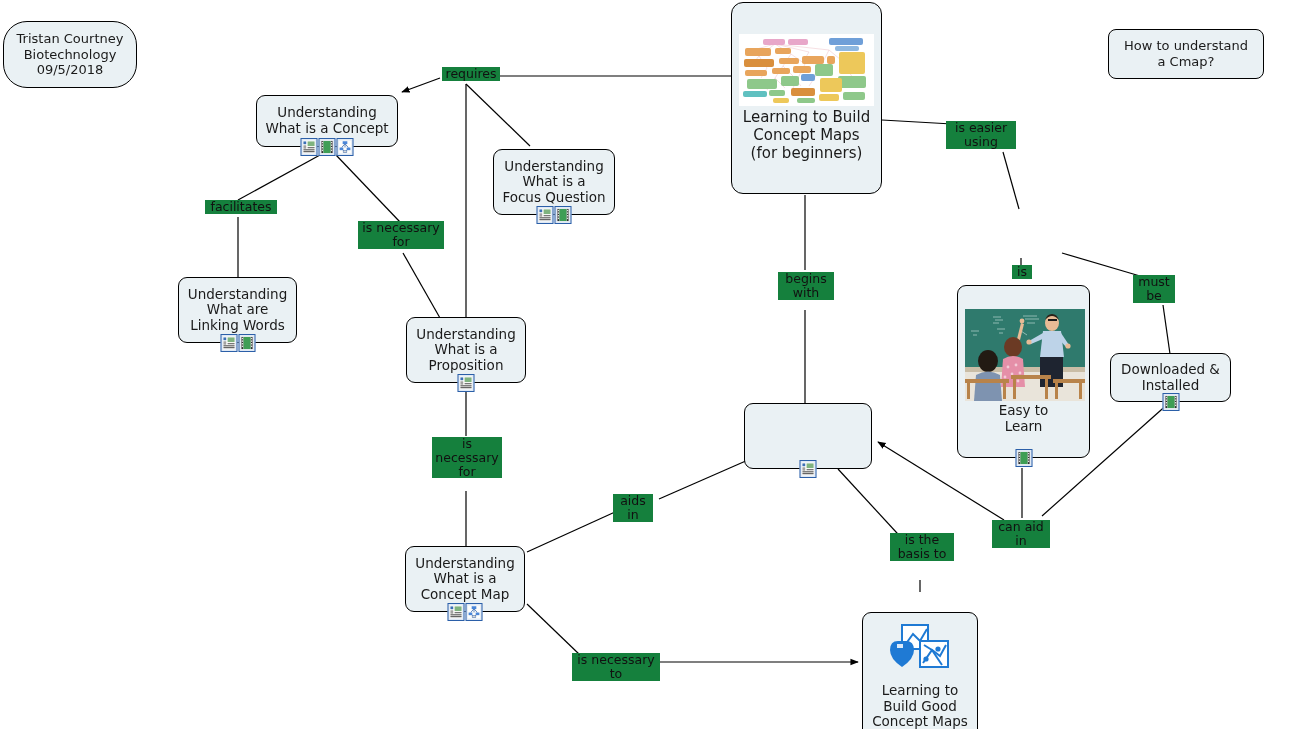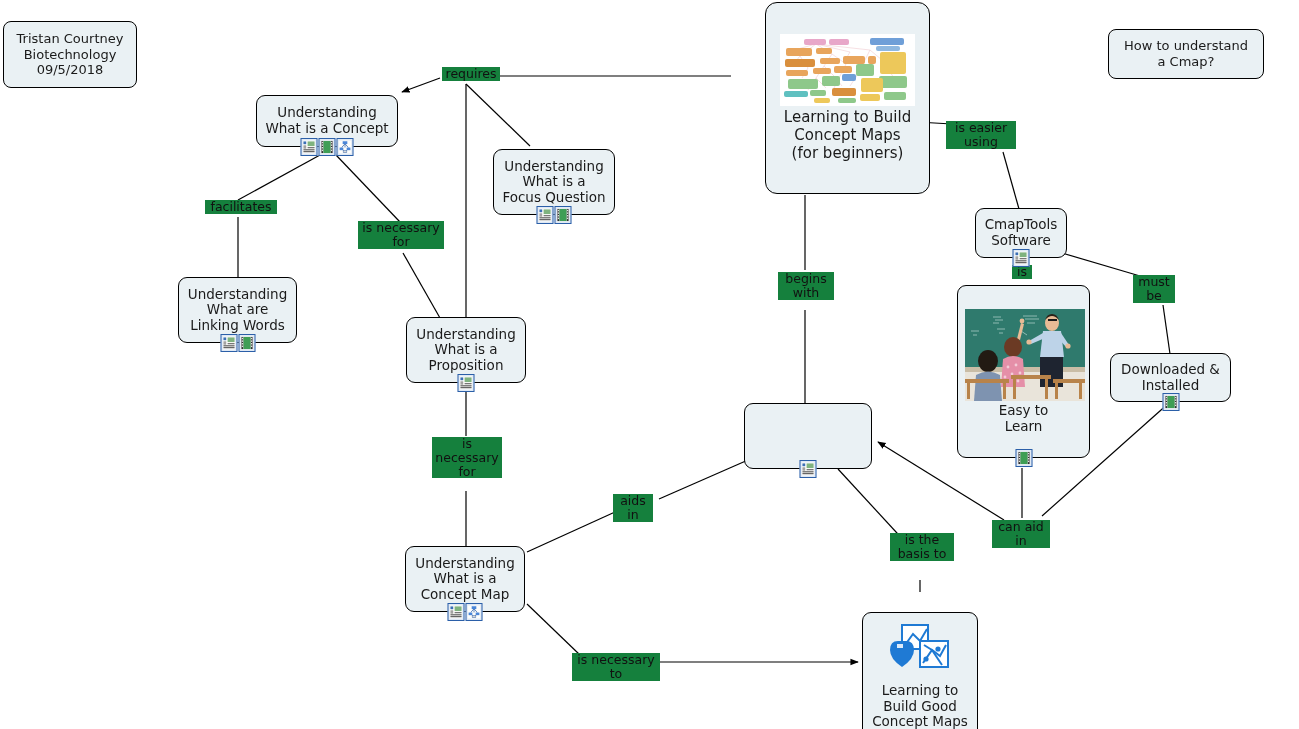--- a/index.html
+++ b/index.html
@@ -165,32 +165,32 @@
 
       <line x1="838" y1="469" x2="908" y2="545"></line>
       <line x1="920" y1="580" x2="920" y2="592"></line>
 
       <line x1="527" y1="604" x2="580" y2="655"></line>
       <line x1="655" y1="662" x2="858" y2="662" marker-end="url(#arrow)"></line>
 
     </g>
   </svg>
 
-  <div class="node header-note" style="left:3px; top:21px; width:134px; height:67px;">
+  <div class="node header-note" style="left:3px; top:21px; width:134px; height:67px;border-radius:24px;">
     <span class="label">Tristan Courtney
 Biotechnology
 09/5/2018</span>
   </div>
 
   <div class="node header-note" style="left:1108px; top:29px; width:156px; height:50px;">
     <span class="label">How to understand
 a Cmap?</span>
   </div>
 
-  <div class="node big" style="left:731px; top:2px; width:165px; height:192px;margin-left:34px;">
+  <div class="node big" style="left:731px; top:2px; width:151px; height:192px;">
     <span class="thumb">
       <svg width="135" height="72" viewBox="0 0 135 72" xmlns="http://www.w3.org/2000/svg">
         <rect x="0" y="0" width="135" height="72" fill="#ffffff"></rect>
         <g stroke="#e8b0b8" stroke-width="0.4" fill="none">
           <path d="M36 10 L20 22 M36 10 L52 20 M36 10 L70 18 M36 10 L90 16 M36 10 L14 16
                    M52 20 L44 32 M52 20 L66 30 M20 22 L12 32 M20 22 L28 34 M70 18 L64 28
                    M90 16 L84 28 M90 16 L102 26 M44 32 L36 44 M44 32 L54 42 M66 30 L60 42
                    M84 28 L78 40 M102 26 L110 38 M36 44 L28 56 M36 44 L46 54 M60 42 L54 54
                    M78 40 L70 52 M110 38 L118 50 M54 42 L62 52 M28 34 L22 44"></path>
         </g>
@@ -400,38 +400,20 @@
           </g>
           <rect x="4.5" y="0.8" width="5" height="3" fill="#4a86d8"></rect>
           <rect x="1.2" y="7.6" width="4" height="2.8" fill="#4a86d8"></rect>
           <rect x="8.8" y="7.6" width="4" height="2.8" fill="#4a86d8"></rect>
           <rect x="5" y="10.6" width="4" height="2.6" fill="#d8d8d8" stroke="#2b5fa8" stroke-width="0.5"></rect>
         </svg>
       </span>
     </span>
   </div>
 
-  <div class="node" style="left:975px; top:208px; width:92px; height:50px;">
-    <span class="label">CmapTools
-Software</span>
-    <span class="icons">
-      <span class="ic">
-        <svg viewBox="0 0 14 14">
-            <rect x="0" y="0" width="14" height="14" fill="#fdfdfb"></rect>
-          <rect x="1" y="1" width="3" height="3" fill="#3b6fb5"></rect>
-          <rect x="5.5" y="1" width="7.5" height="5" fill="#7fb37f"></rect>
-          <rect x="1" y="5.5" width="3" height="1" fill="#555"></rect>
-            <rect x="1" y="7.5" width="3" height="1" fill="#555"></rect>
-          <rect x="1" y="9.5" width="12" height="1.1" fill="#444"></rect>
-          <rect x="1" y="11.5" width="12" height="1.1" fill="#444"></rect>
-          <rect x="5.5" y="7.3" width="7.5" height="1" fill="#444"></rect>
-        </svg>
-      </span>
-    </span>
-  </div>
 
   <div class="node" style="left:1110px; top:353px; width:121px; height:49px;">
     <span class="label">Downloaded &amp;
 Installed</span>
     <span class="icons">
       <span class="ic">
         <svg viewBox="0 0 14 14">
             <rect x="0" y="0" width="14" height="14" fill="#efefef"></rect>
           <rect x="1" y="0.5" width="2" height="13" fill="#2f2f2f"></rect>
           <rect x="11" y="0.5" width="2" height="13" fill="#2f2f2f"></rect>

